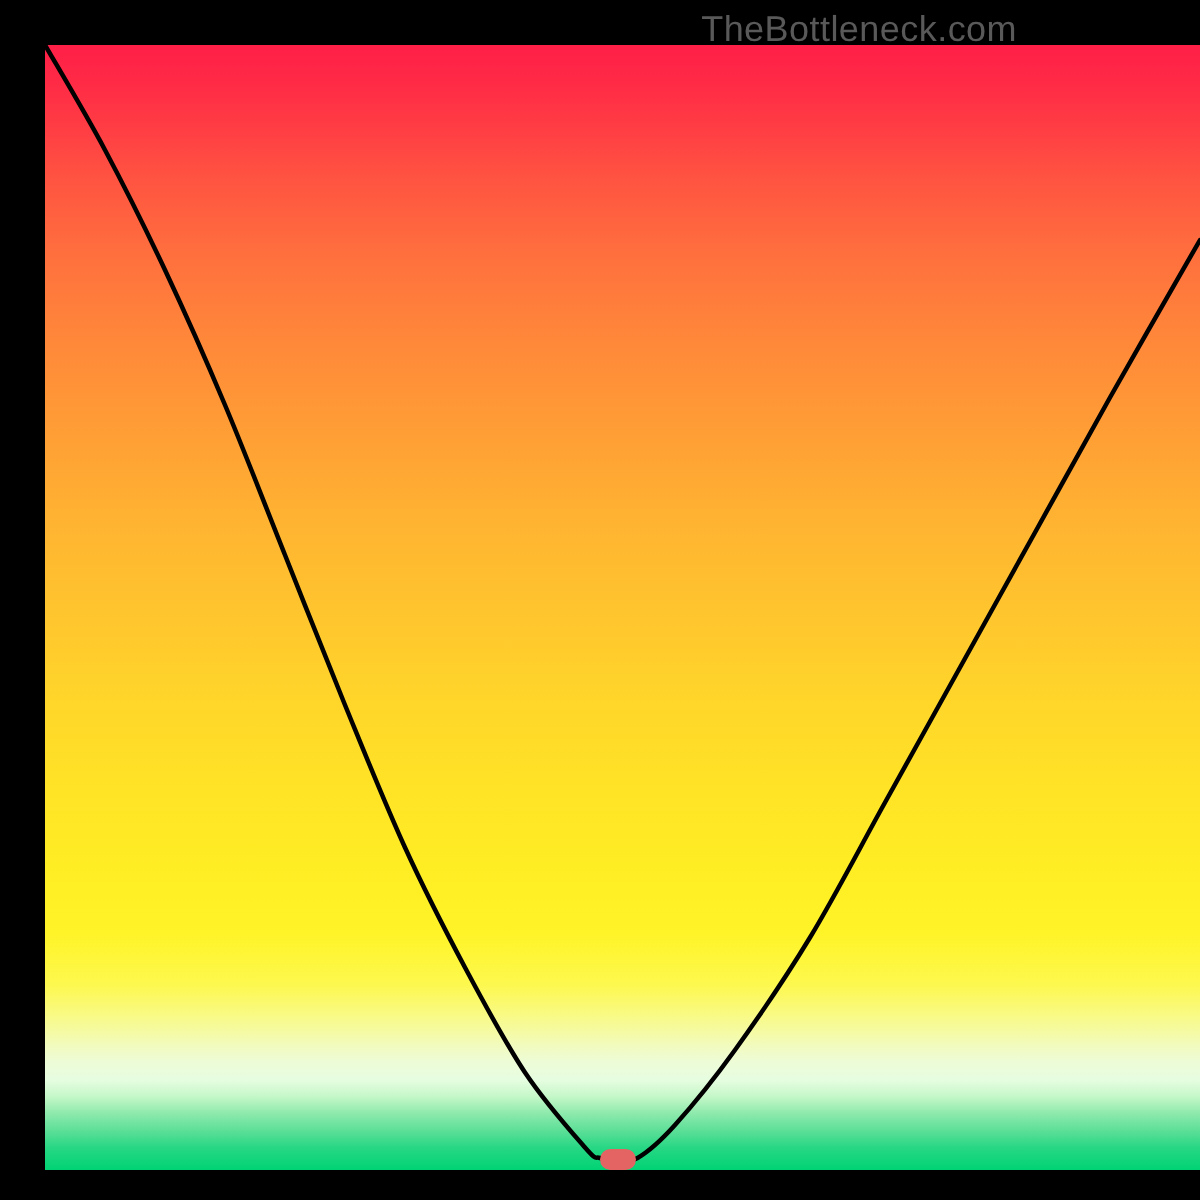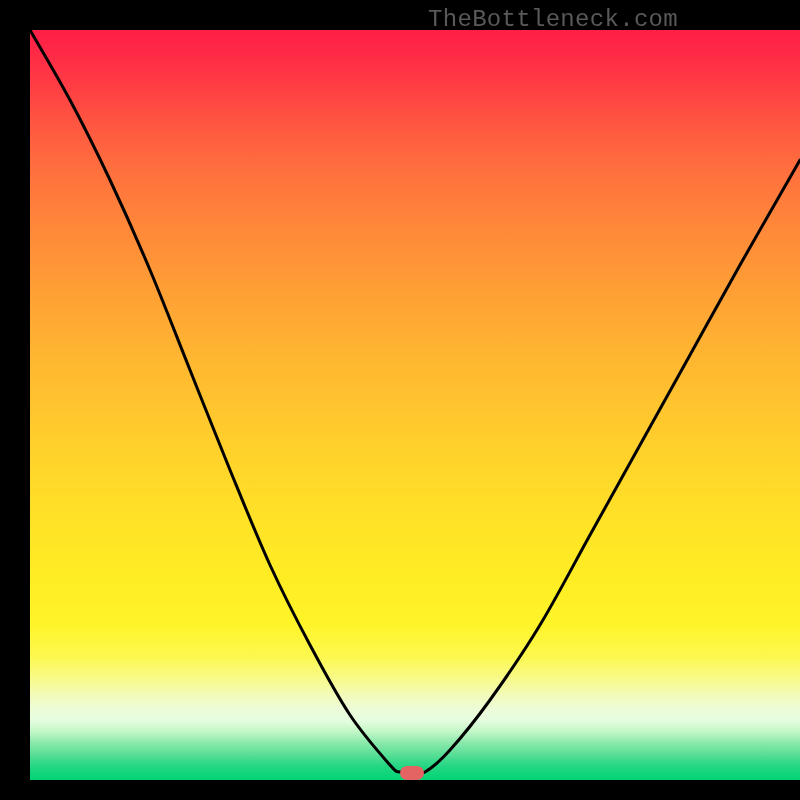--- a/index.html
+++ b/index.html
@@ -9,21 +9,20 @@
     height: 800px;
     background: #000000;
     overflow: hidden;
     font-family: Arial, Helvetica, sans-serif;
   }
   .frame {
     position: relative;
     width: 696px;
     height: 800px;
     background: #000000;
-    font-family: Liberation Mono, monospace;
   }
   .watermark {
     position: absolute;
     top: 6px;
     right: 18px;
     color: #595959;
     font-size: 24px;
     font-weight: 500;
     letter-spacing: 0.3px;
     z-index: 10;

